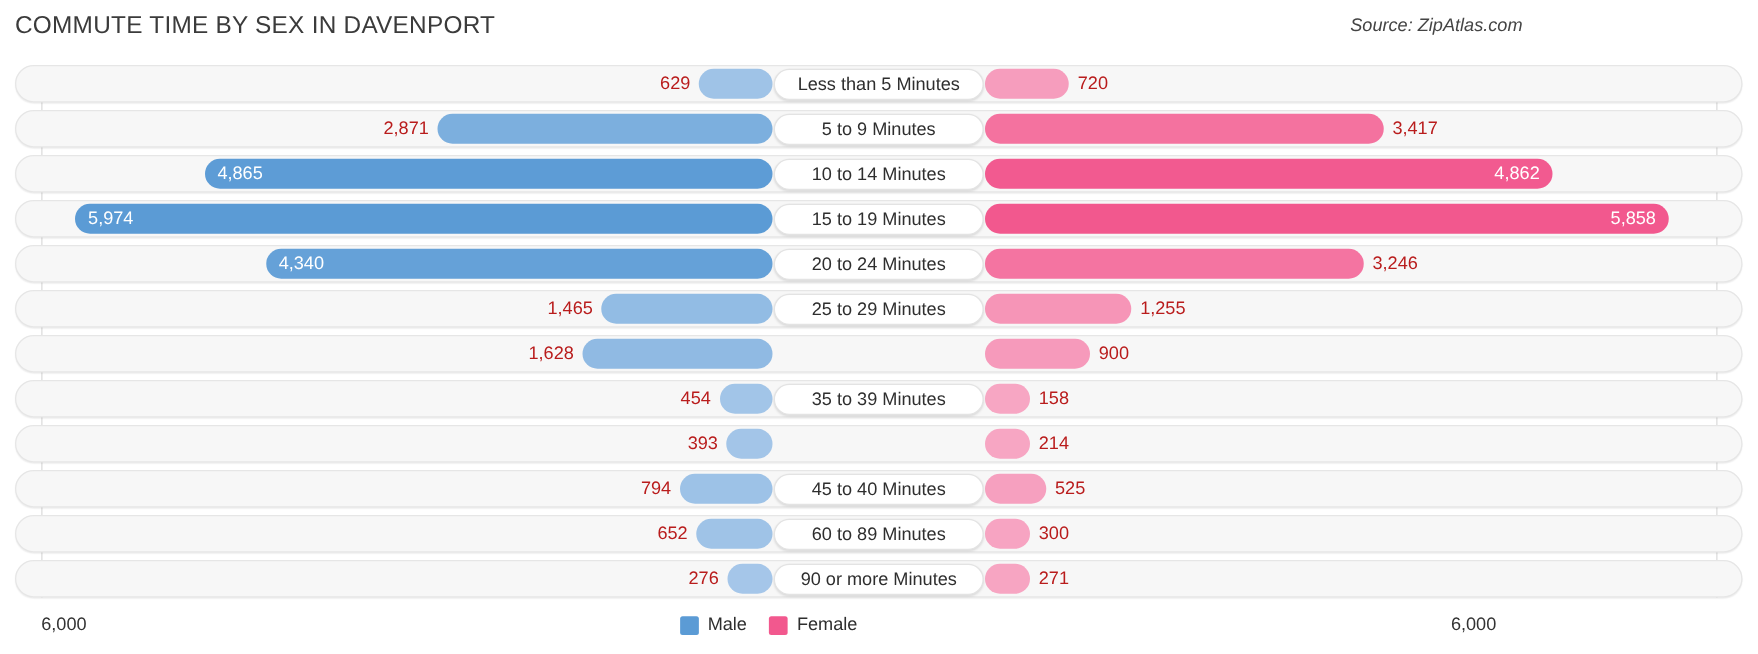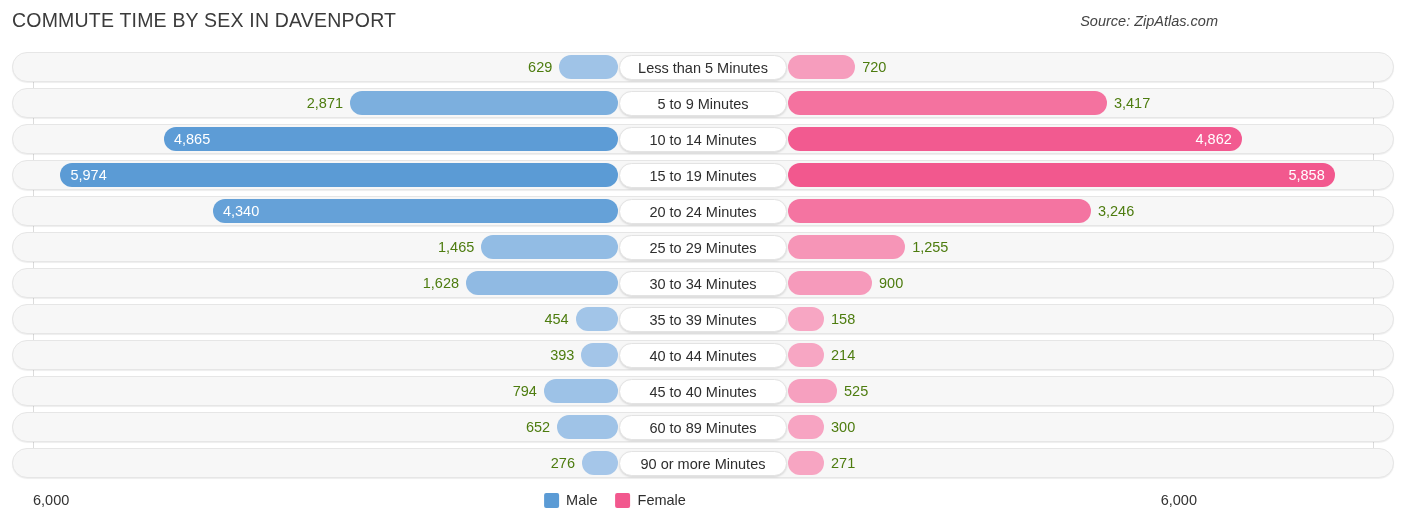--- a/index.html
+++ b/index.html
@@ -53,21 +53,21 @@
 
   .bar { position: absolute; top: 0; height: 24px; }
   .bar-wrap.male   .bar { right: 0; border-radius: 12px 0 0 12px; }
   .bar-wrap.female .bar { left: 0;  border-radius: 0 12px 12px 0; }
 
   .bar-wrap.male   .bar { border-radius: 12px; }
   .bar-wrap.female .bar { border-radius: 12px; }
 
   .val {
     position: absolute; top: 0; height: 24px; line-height: 24px;
-    font-size: 14.5px; white-space: nowrap; color: #4d7c0f;
+    font-size: 14.5px; white-space: nowrap; color: #b91c1c;
   }
   .val.outside-left  { right: 100%; margin-right: 7px; }
   .val.outside-right { left: 100%;  margin-left: 7px; }
   .val.inside-left   { left: 10px;  color: #ffffff; }
   .val.inside-right  { right: 10px; color: #ffffff; }
 
   .center-pill {
     position: absolute; left: 50%; top: 2px;
     transform: translateX(-50%);
     height: 25px; line-height: 25px;
@@ -184,21 +184,20 @@
         </div>
         <div class="row">
           <div class="bar-wrap male" style="width: 151.947px;">
             <div class="bar" style="width: 100%; background: rgb(144, 186, 227);"></div>
             <span class="val outside-left">1,628</span>
           </div>
           <div class="bar-wrap female" style="width: 84px;">
             <div class="bar" style="width: 100%; background: rgb(246, 154, 187);"></div>
             <span class="val outside-right">900</span>
           </div>
-          <div class="center-pill">30 to 34 Minutes</div>
         </div>
         <div class="row">
           <div class="bar-wrap male" style="width: 42.3733px;">
             <div class="bar" style="width: 100%; background: rgb(162, 197, 232);"></div>
             <span class="val outside-left">454</span>
           </div>
           <div class="bar-wrap female" style="width: 36px;">
             <div class="bar" style="width: 100%; background: rgb(247, 166, 195);"></div>
             <span class="val outside-right">158</span>
           </div>
@@ -206,21 +205,20 @@
         </div>
         <div class="row">
           <div class="bar-wrap male" style="width: 36.68px;">
             <div class="bar" style="width: 100%; background: rgb(163, 197, 232);"></div>
             <span class="val outside-left">393</span>
           </div>
           <div class="bar-wrap female" style="width: 36px;">
             <div class="bar" style="width: 100%; background: rgb(247, 166, 195);"></div>
             <span class="val outside-right">214</span>
           </div>
-          <div class="center-pill">40 to 44 Minutes</div>
         </div>
         <div class="row">
           <div class="bar-wrap male" style="width: 74.1067px;">
             <div class="bar" style="width: 100%; background: rgb(157, 194, 231);"></div>
             <span class="val outside-left">794</span>
           </div>
           <div class="bar-wrap female" style="width: 49px;">
             <div class="bar" style="width: 100%; background: rgb(246, 160, 191);"></div>
             <span class="val outside-right">525</span>
           </div>

